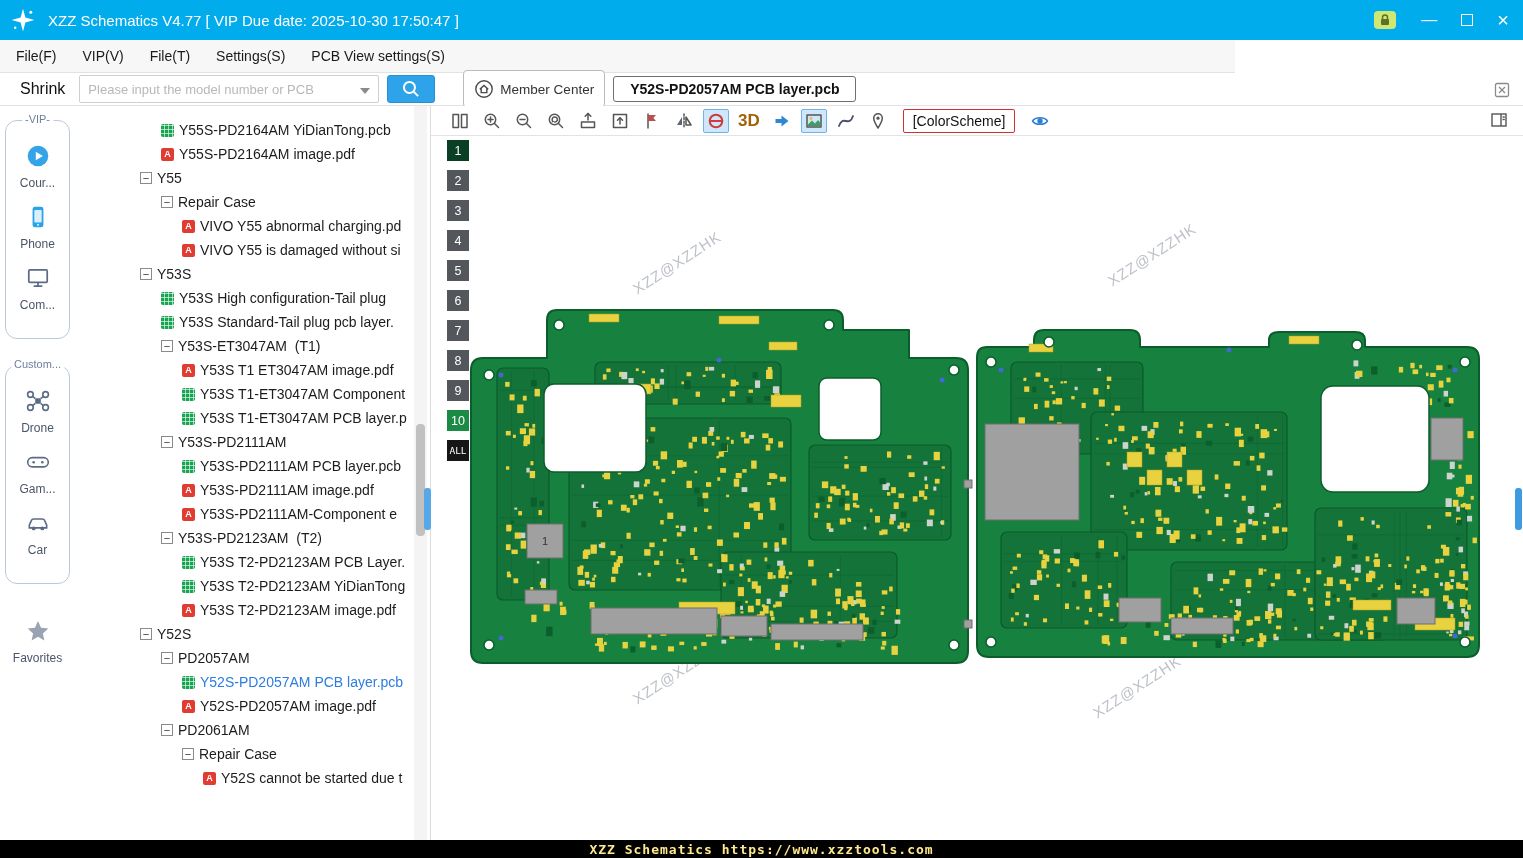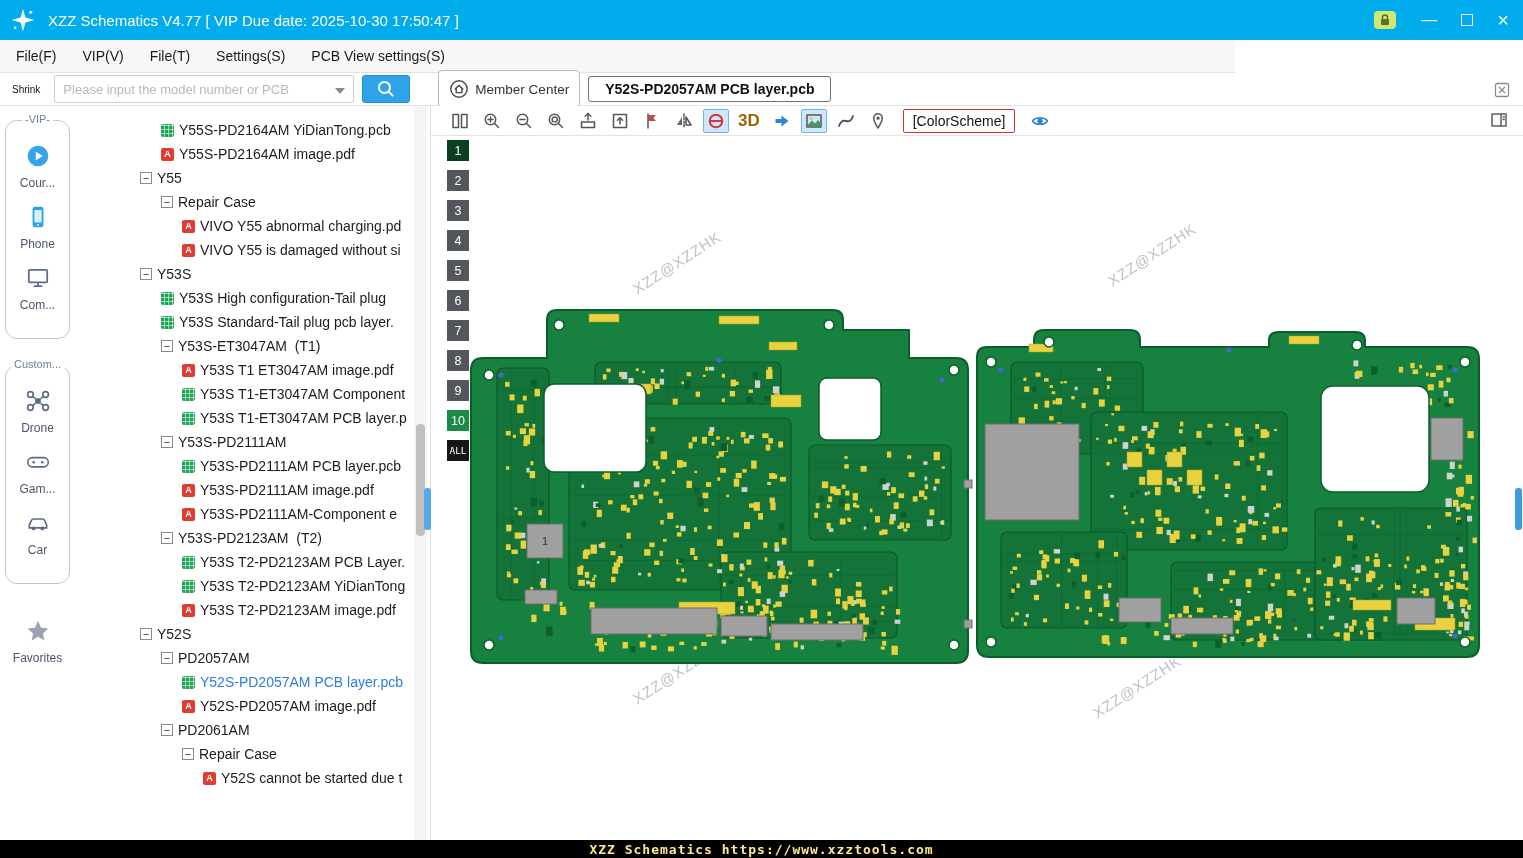--- a/index.html
+++ b/index.html
@@ -12,21 +12,21 @@
   .win-controls { position:absolute; right:14px; top:0; height:40px; display:flex; align-items:center; gap:24px; }
   .win-btn { color:#fff; font-size:16px; line-height:1; cursor:default; display:flex; align-items:center; justify-content:center; }
   .max-box { width:12px; height:12px; border:1.6px solid #fff; }
 
   
   .menubar { position:absolute; left:0; top:40px; width:1235px; height:33px; background:#f7f7f7; border-bottom:1px solid #e2e2e2; display:flex; align-items:center; gap:26px; padding-left:16px; }
   .menu-item { font-size:14px; color:#1a1a1a; }
 
   
   .toolrow { position:absolute; left:0; top:73px; width:1523px; height:33px; background:#fff; border-bottom:1px solid #e2e2e2; display:flex; align-items:center; }
-  .shrink { margin-left:12px; font-size:10px; color:#111; }
+  .shrink { margin-left:20px; font-size:16px; color:#111; }
   .searchbox { position:relative; margin-left:14px; width:300px; height:28px; border:1px solid #cfcfcf; border-radius:2px; background:#fff; display:flex; align-items:center; }
   .searchbox input { border:none; outline:none; width:270px; height:24px; margin-left:8px; font-size:13px; color:#333; font-family:"Liberation Sans", sans-serif; }
   .searchbox input::placeholder { color:#b8b8b8; }
   .caret { position:absolute; right:8px; top:12px; width:0; height:0; border-left:5px solid transparent; border-right:5px solid transparent; border-top:6px solid #8a8a8a; }
   .search-btn { margin-left:8px; width:48px; height:28px; background:#2fa3e9; border:1px solid #2590d2; border-radius:3px; display:flex; align-items:center; justify-content:center; }
   .member-btn { margin-left:28px; height:38px; border:1px solid #bbb; border-radius:4px; display:flex; align-items:center; gap:6px; padding:0 10px; background:#fff; }
   .member-btn span { font-size:13.5px; color:#333; }
   .doc-tab { margin-left:8px; height:26px; border:1px solid #6f6f6f; border-radius:3px; display:flex; align-items:center; padding:0 16px; background:#fff; }
   .doc-tab span { font-size:14px; font-weight:bold; color:#111; }
   .close-doc { position:absolute; right:12px; top:8px; }

